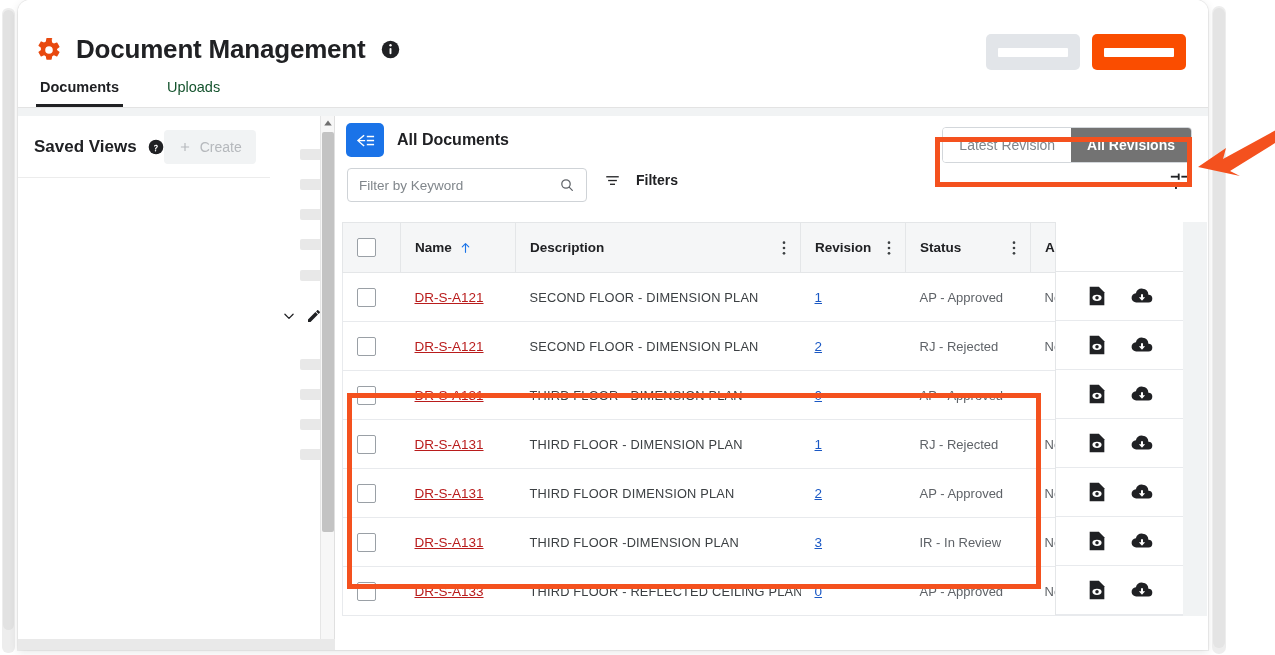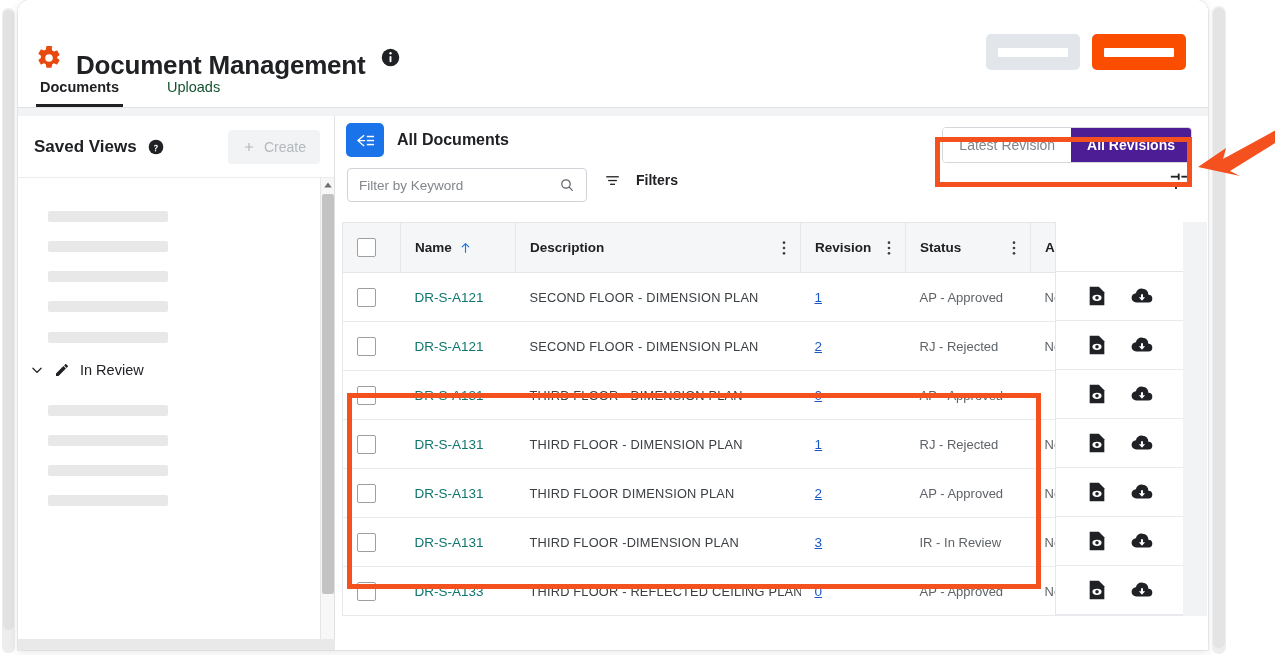--- a/index.html
+++ b/index.html
@@ -36,21 +36,21 @@
   }
 
   
   .app-header {
     position: relative; height: 108px; background: #ffffff;
     border-bottom: 1px solid #e3e3e3;
   }
   .title-row { display: flex; align-items: center; padding: 34px 0 0 18px; }
   .gear-icon { width: 26px; height: 26px; margin-right: 14px; flex: 0 0 auto; }
   .page-title {
-    font-size: 26px; font-weight: bold; color: #202124; letter-spacing: -0.2px; margin-top: 16px;
+    font-size: 26px; font-weight: bold; color: #202124; letter-spacing: -0.2px;
   }
   .info-icon { width: 19px; height: 19px; margin-left: 16px; flex: 0 0 auto; }
 
   .header-actions { position: absolute; right: 22px; top: 34px; display: flex; gap: 12px; }
   .btn-redacted {
     width: 94px; height: 36px; border-radius: 5px; display: flex;
     align-items: center; justify-content: center; border: none; cursor: pointer;
   }
   .btn-redacted .bar { height: 9px; width: 70px; background: #ffffff; border-radius: 1px; }
   .btn-secondary { background: #e2e5e9; }
@@ -62,21 +62,21 @@
     border-bottom: 3px solid transparent;
   }
   .tab.active { color: #202124; font-weight: bold; border-bottom-color: #202124; }
 
   
   .body-area { position: relative; height: 542px; background: #f1f3f4; display: flex; }
 
   
   .sidebar {
     position: relative; width: 317px; margin: 8px 0 0 0; background: #ffffff;
-    border-right: 1px solid #e0e0e0; display: flex; flex-direction: column;
+    border-right: 1px solid #e0e0e0; display: flex; flex-direction: row;
   }
   .sidebar-head {
     display: flex; align-items: center; padding: 16px 14px 16px 16px;
     border-bottom: 1px solid #ececec; height: 62px;
   }
   .sv-title { font-size: 17px; font-weight: bold; color: #202124; }
   .help-icon { width: 16px; height: 16px; margin-left: 11px; }
   .create-btn {
     margin-left: auto; display: flex; align-items: center; gap: 8px;
     background: #f1f3f4; color: #b5b8bc; border: none; border-radius: 4px;
@@ -140,21 +140,21 @@
 
   .rev-toggle {
     position: absolute; right: 16px; top: 11px; display: flex;
     border: 1px solid #d3d7db; border-radius: 4px; overflow: hidden; height: 36px;
   }
   .rev-seg {
     display: flex; align-items: center; justify-content: center; padding: 0 16px;
     font-size: 14px; cursor: pointer; border: none; background: #ffffff; color: #80868b;
     font-family: "Liberation Sans", sans-serif;
   }
-  .rev-seg.active { background: #4c1d95; color: #ffffff; font-weight: bold; }
+  .rev-seg.active { background: #737373; color: #ffffff; font-weight: bold; }
   .tune-btn { position: absolute; right: 17px; top: 55px; width: 22px; height: 22px; cursor: pointer; background:none;border:none;padding:0; }
 
   
   .table-wrap { position: relative; }
   table { border-collapse: collapse; width: 845px; table-layout: fixed; margin-left: 7px; }
   thead th {
     background: #f5f6f7; border-top: 1px solid #e4e6e8; border-bottom: 1px solid #e4e6e8;
     border-right: 1px solid #e4e6e8; height: 50px; text-align: left;
     font-size: 13.5px; font-weight: bold; color: #202124; padding: 0 14px;
     position: relative; white-space: nowrap; overflow: hidden;
@@ -166,21 +166,21 @@
 
   tbody td {
     border-bottom: 1px solid #e8eaed; height: 49px; font-size: 13px;
     color: #3c4043; padding: 0 14px; white-space: nowrap; overflow: hidden;
   }
   tbody tr td:first-child { border-left: 1px solid #e8eaed; }
   .cb {
     width: 19px; height: 19px; border: 1.6px solid #9aa0a6; border-radius: 2px;
     background: #fff; display: block; cursor: pointer;
   }
-  .doc-link { color: #0f766e; font-size: 13.5px; cursor: pointer; }
+  .doc-link { color: #b91c1c; text-decoration: underline; font-size: 13.5px; cursor: pointer; }
   .rev-link { color: #1a58c4; text-decoration: underline; font-size: 13.5px; cursor: pointer; }
   .desc { color: #3c4043; font-size: 12.8px; letter-spacing: 0.2px; }
   .status { color: #5f6368; font-size: 13px; }
   .assigned { color: #5f6368; font-size: 13px; }
 
   .col-cb { width: 58px; }
   .col-name { width: 115px; }
   .col-desc { width: 285px; }
   .col-rev { width: 105px; }
   .col-status { width: 125px; }

